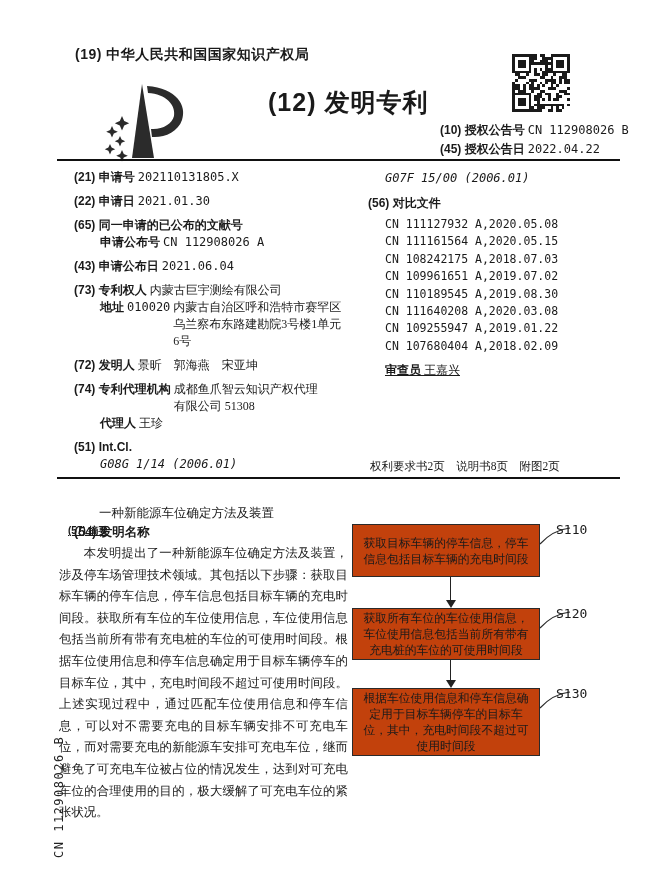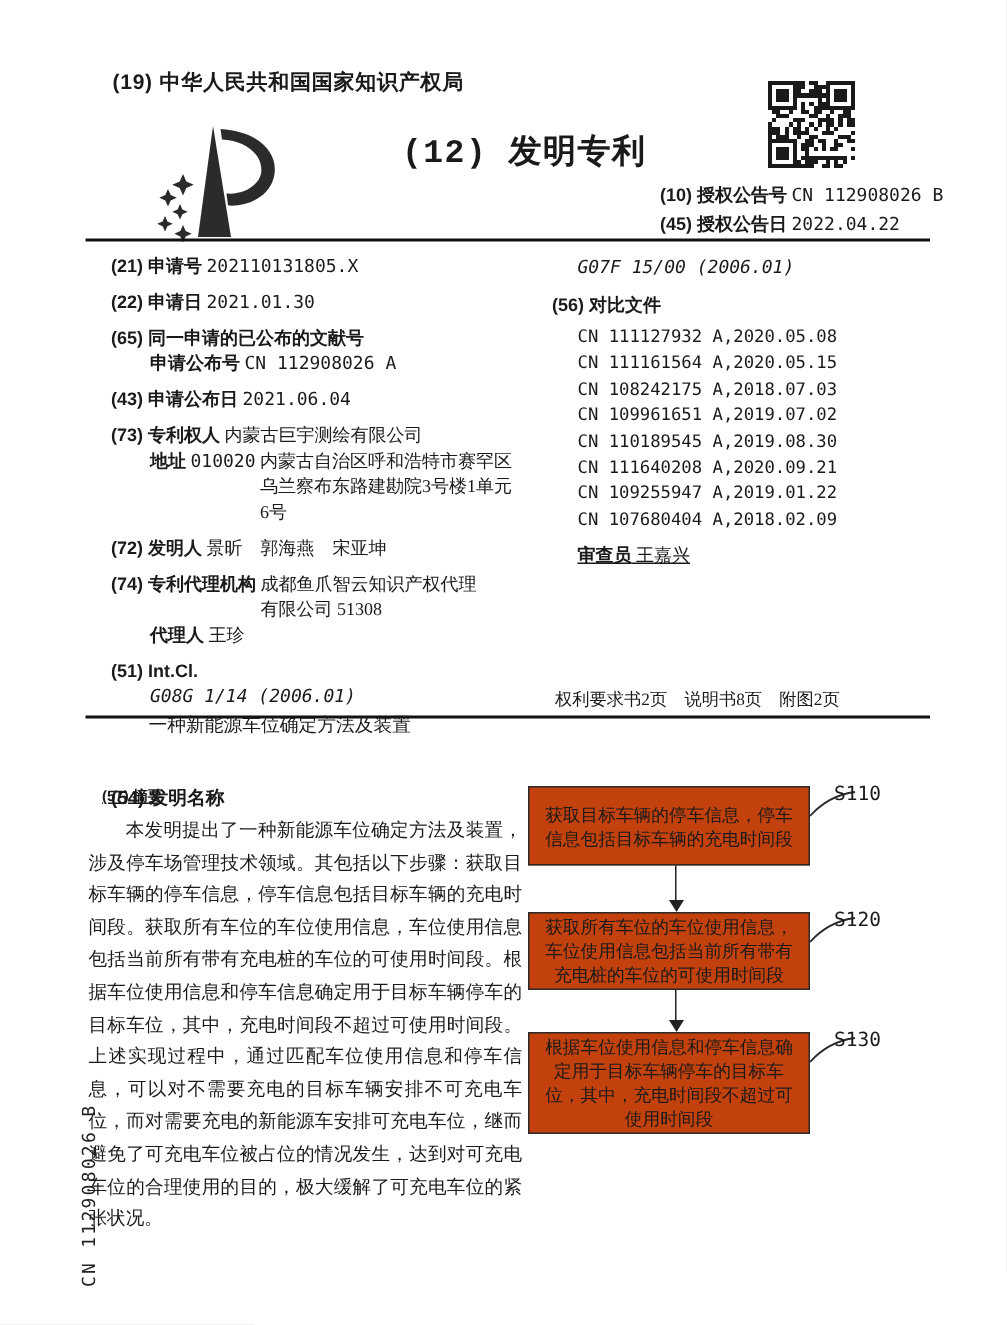--- a/index.html
+++ b/index.html
@@ -7,41 +7,41 @@
     position:relative;width:671px;height:883px;background:#ffffff;
     font-family:"Liberation Serif","DejaVu Serif",serif;color:#1a1a1a;
     overflow:hidden;margin:0 auto;
   }
   .b{font-weight:bold;font-family:"Liberation Sans","DejaVu Sans",sans-serif;}
   .num{font-family:"DejaVu Sans Mono","Liberation Mono",monospace;}
   .italic-code{font-style:italic;font-family:"DejaVu Sans Mono","Liberation Mono",monospace;}
   .office-line{position:absolute;left:75px;top:46px;font-size:14px;font-weight:bold;
     font-family:"Liberation Sans","DejaVu Sans",sans-serif;letter-spacing:.5px;}
   .logo{position:absolute;left:92px;top:80px;}
-  .doc-type{position:absolute;left:268px;top:86px;font-size:22px;font-weight:bold;
-    font-family:Liberation Mono, monospace;letter-spacing:1px;}
+  .doc-type{position:absolute;left:268px;top:86px;font-size:25px;font-weight:bold;
+    font-family:Liberation Sans, sans-serif;letter-spacing:1px;}
   .qr{position:absolute;left:512px;top:54px;width:58px;height:58px;}
   .pub-block{position:absolute;left:440px;top:121px;font-size:12px;line-height:19px;white-space:nowrap;}
   .rule{position:absolute;left:57px;width:563px;background:#111;}
   .rule1{top:159px;height:2px;}
   .rule2{top:477px;height:2px;}
   .col{position:absolute;font-size:12px;line-height:17px;}
   .col-left{left:74px;top:169px;width:288px;}
   .col-right{left:368px;top:170px;width:258px;}
   .entry{margin-bottom:7px;}
   .indent{padding-left:26px;}
   .inline-val{display:inline-block;vertical-align:top;}
   .addr-text{width:170px;}
   .agency-text{width:152px;}
   .refs{margin:4px 0 0 17px;line-height:17.4px;font-size:11.5px;}
   .refs div{font-family:"DejaVu Sans Mono","Liberation Mono",monospace;}
   .examiner-row{margin:7px 0 0 17px;text-decoration:underline;}
   .pages-line{position:absolute;left:370px;top:459px;font-size:11.5px;white-space:nowrap;}
   .sec54-label{position:absolute;left:74px;top:485px;font-size:12.5px;margin-top:39px;}
-  .sec54-title{position:absolute;left:99px;top:475px;font-size:12.5px;}
+  .sec54-title{position:absolute;left:99px;top:505px;font-size:12.5px;}
   .sec57-label{position:absolute;left:68px;top:524px;font-size:10px;text-decoration:underline;}
   .abstract{position:absolute;left:59px;top:543px;width:289px;font-size:12.4px;
     line-height:21.6px;text-align:justify;text-indent:2em;}
   .flow{position:absolute;left:350px;top:518px;width:321px;height:270px;
     font-family:"Liberation Sans","DejaVu Sans",sans-serif;}
   .fbox{position:absolute;left:2px;width:188px;border:1px solid #2a2a2a;
     display:flex;align-items:center;justify-content:center;text-align:center;
     font-size:11.8px;line-height:16px;padding:2px 5px;box-sizing:border-box;background:#c2410c;}
   .fb1{top:6px;height:53px;}
   .fb2{top:90px;height:52px;}
@@ -392,21 +392,21 @@
 
   <div class="col col-right">
     <div class="italic-code" style="padding-left:17px;">G07F 15/00 (2006.01)</div>
     <div class="b" style="margin-top:8px;">(56) 对比文件</div>
     <div class="refs">
       <div>CN 111127932 A,2020.05.08</div>
       <div>CN 111161564 A,2020.05.15</div>
       <div>CN 108242175 A,2018.07.03</div>
       <div>CN 109961651 A,2019.07.02</div>
       <div>CN 110189545 A,2019.08.30</div>
-      <div>CN 111640208 A,2020.09.21</div>
+      <div>CN 111640208 A,2020.03.08</div>
       <div>CN 109255947 A,2019.01.22</div>
       <div>CN 107680404 A,2018.02.09</div>
     </div>
     <div class="examiner-row">
       <span class="b">审查员</span>
       <span>王嘉兴</span>
     </div>
   </div>
 
   <div class="pages-line">权利要求书2页　说明书8页　附图2页</div>

